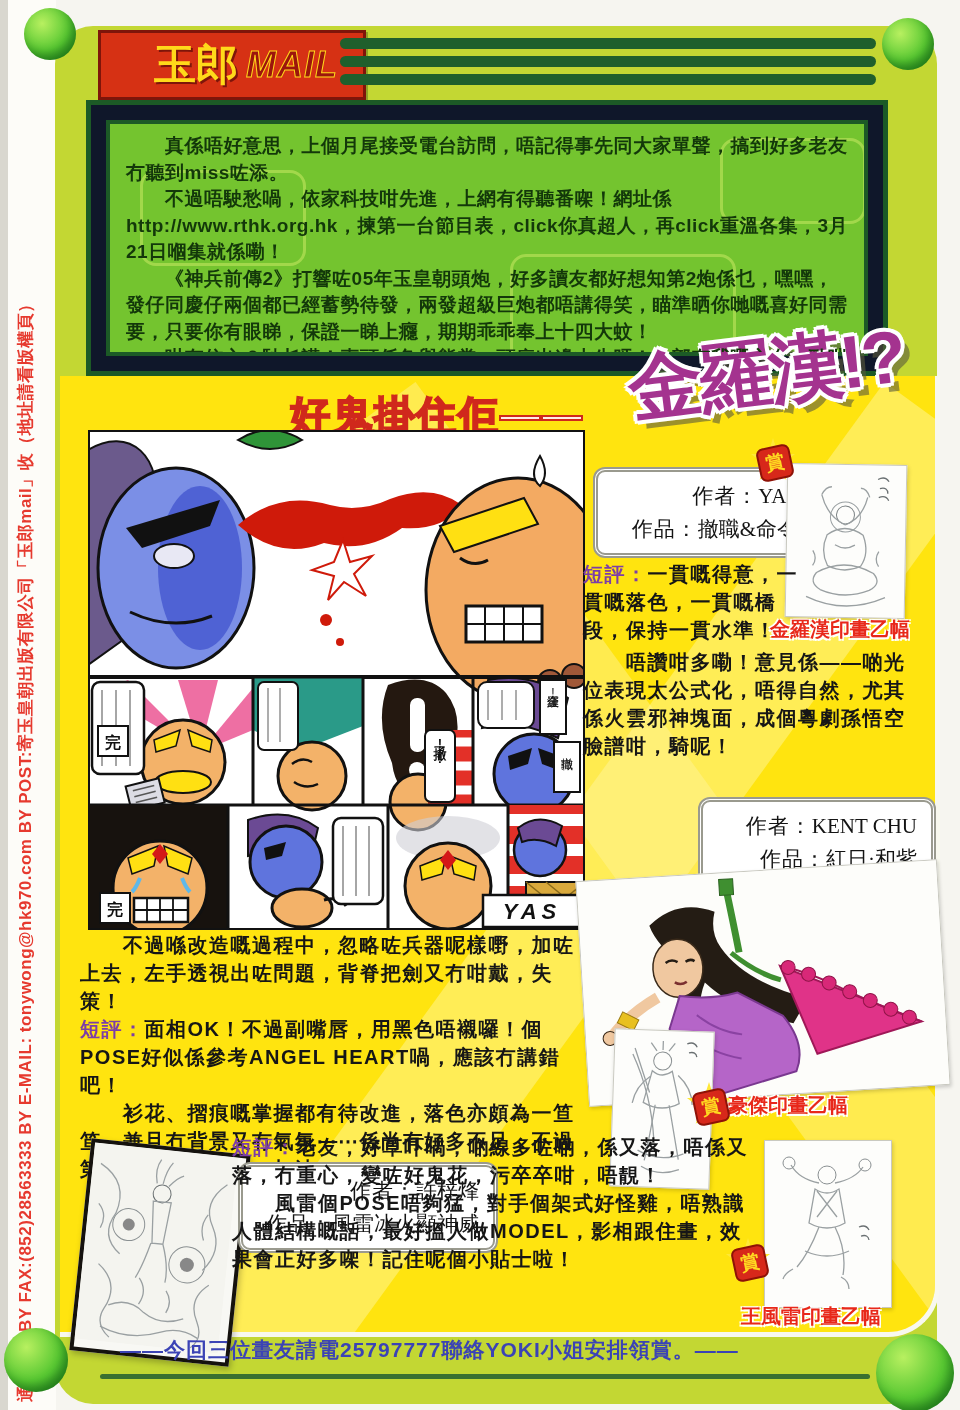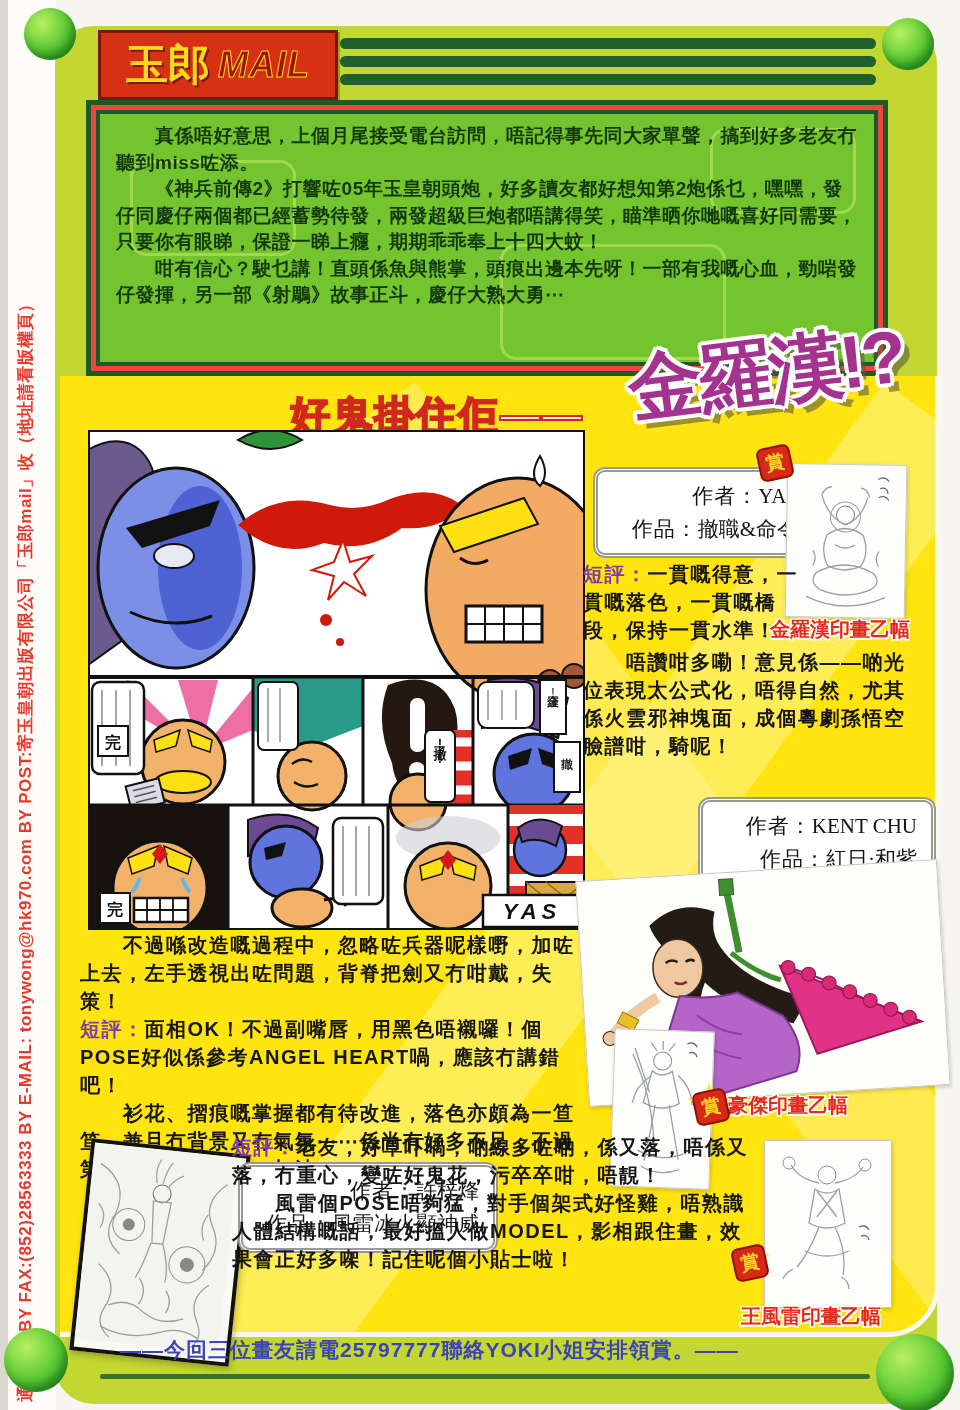--- a/index.html
+++ b/index.html
@@ -10,28 +10,28 @@
   [data-name="sidebar-strip"]{left:8px;top:0;width:48px;height:1410px;background:#fdfcf8;}
   [data-name="left-page-edge"]{left:0;top:0;width:8px;height:1410px;background:#d9d7cf;}
   [data-name="sidebar-contact"]{left:14px;top:1402px;width:1390px;height:26px;
      transform:rotate(-90deg);transform-origin:0 0;white-space:nowrap;
      font-size:17px;font-weight:700;color:#e6392e;letter-spacing:.5px;}
   
   [data-name="main-frame"]{left:55px;top:26px;width:882px;height:1378px;background:#c3d733;border-radius:38px;}
   
   [data-name="header-box"]{left:98px;top:30px;width:234px;height:64px;background:#d63114;
      border:3px solid #7e150a;display:flex;align-items:center;justify-content:center;gap:8px;
-     box-shadow:2px 2px 0 rgba(0,0,0,.25);}
+     box-shadow:2px 2px 0 rgba(0,0,0,.25);padding-left:28px;}
   [data-name="magazine-title-cn"]{font-size:42px;font-weight:900;color:#ffd91a;text-shadow:2px 2px 0 #7e150a;}
   [data-name="magazine-title-en"]{font-size:36px;font-weight:900;font-style:italic;color:#9c150c;
      -webkit-text-stroke:1px #ffd91a;letter-spacing:1px;}
   .header-stripe{left:340px;width:536px;height:11px;background:#1f5f2c;border-radius:6px;}
   
   [data-name="letter-panel-outer"]{left:86px;top:100px;width:802px;height:276px;
-     border:5px solid #1c5a26;background:#ef4444;padding:5px;box-sizing:border-box;}
+     border:5px solid #1c5a26;background:#0f172a;padding:15px;box-sizing:border-box;}
   [data-name="letter-panel"]{width:100%;height:100%;box-sizing:border-box;border:4px solid #1c5a26;
      background:#74c42f;padding:9px 16px 0;position:relative;overflow:hidden;}
   .circuit{position:absolute;border:3px solid rgba(170,220,80,.85);border-radius:16px;}
   [data-name="letter-text"]{position:relative;z-index:1;}
   [data-name="letter-text"] p{margin:0;font-size:19px;font-weight:700;color:#13380a;
      line-height:26.5px;letter-spacing:.5px;}
   
   [data-name="yellow-panel"]{left:60px;top:376px;width:875px;height:956px;background:#ffe40f;
      border-right:5px solid #f8f8ee;border-bottom:5px solid #f8f8ee;border-radius:0 0 52px 0;overflow:hidden;}
   .wm-band{position:absolute;width:130px;height:1300px;background:#fff59d;}
@@ -87,20 +87,21 @@
   <div class="abs header-stripe" style="top:56px" data-name="header-stripe"></div>
   <div class="abs header-stripe" style="top:74px" data-name="header-stripe"></div>
 
   <div class="abs" data-name="letter-panel-outer">
     <div data-name="letter-panel">
       <div class="circuit" style="left:30px;top:46px;width:160px;height:90px" data-name="circuit-decor"></div>
       <div class="circuit" style="left:400px;top:130px;width:220px;height:110px" data-name="circuit-decor"></div>
       <div class="circuit" style="left:610px;top:14px;width:140px;height:80px" data-name="circuit-decor"></div>
       <div data-name="letter-text">
         <p data-name="letter-paragraph">　　真係唔好意思，上個月尾接受電台訪問，唔記得事先同大家單聲，搞到好多老友冇聽到miss咗添。</p>
+        <p data-name="letter-paragraph">　　不過唔駛愁喎，依家科技咁先進，上網有得聽番㗎！網址係http://www.rthk.org.hk，揀第一台節目表，click你真超人，再click重溫各集，3月21日嗰集就係嘞！</p>
         <p data-name="letter-paragraph">　　《神兵前傳2》打響咗05年玉皇朝頭炮，好多讀友都好想知第2炮係乜，嘿嘿，發仔同慶仔兩個都已經蓄勢待發，兩發超級巨炮都唔講得笑，瞄準晒你哋嘅喜好同需要，只要你有眼睇，保證一睇上癮，期期乖乖奉上十四大蚊！</p>
         <p data-name="letter-paragraph">　　咁有信心？駛乜講！直頭係魚與熊掌，頭痕出邊本先呀！一部有我嘅心血，勁啱發仔發揮，另一部《射鵰》故事正斗，慶仔大熟大勇⋯</p>
 
       </div>
     </div>
   </div>
 
   <div class="abs" data-name="yellow-panel">
     <div class="wm-band" style="left:430px;top:-80px;opacity:.5;transform:rotate(36deg)" data-name="watermark-band"></div>
     <div class="wm-band" style="left:620px;top:-80px;opacity:.45;transform:rotate(-36deg)" data-name="watermark-band"></div>

